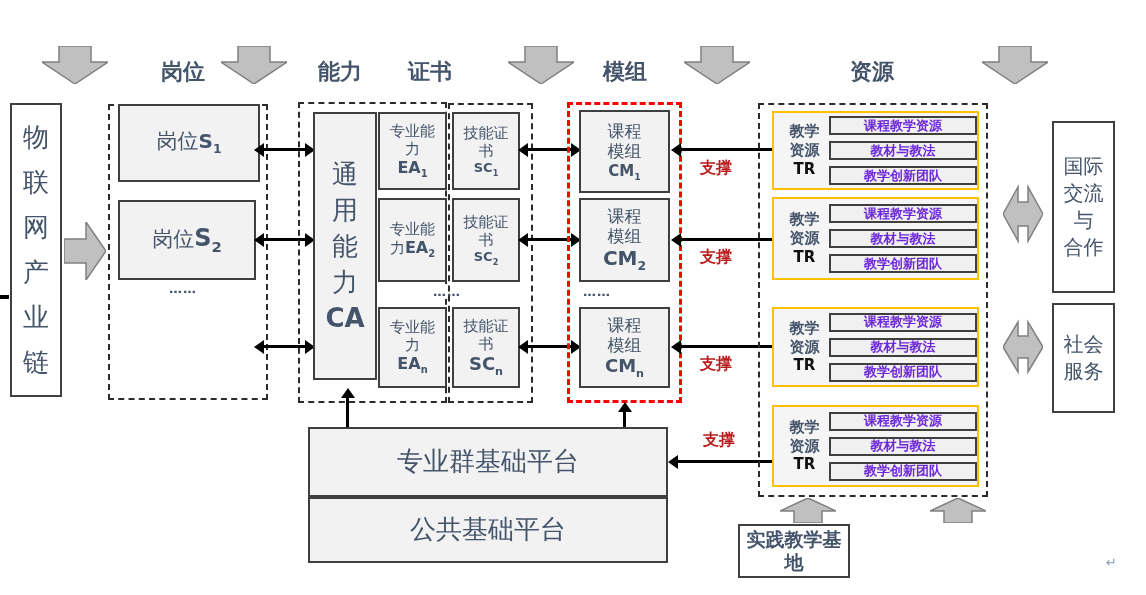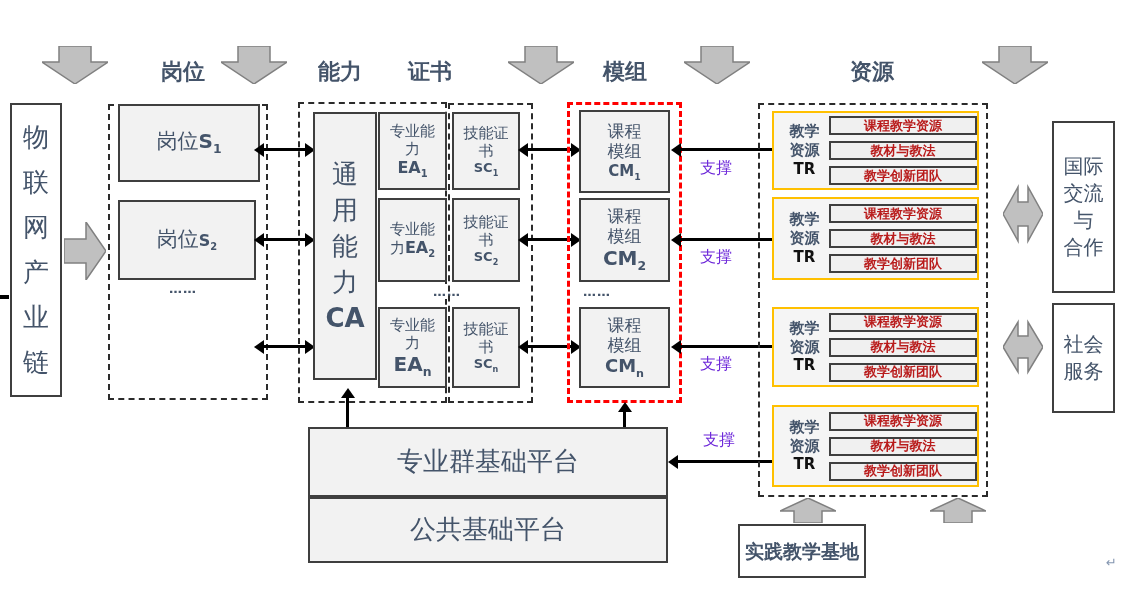--- a/index.html
+++ b/index.html
@@ -24,29 +24,29 @@
   .harrow .ln{position:absolute;left:7px;right:7px;top:5px;height:3px;background:#000}
   .harrow.single .ln{right:0}
   .harrow .al{position:absolute;left:0;top:0;width:0;height:0;border-top:7px solid transparent;
               border-bottom:7px solid transparent;border-right:10px solid #000}
   .harrow .ar{position:absolute;right:0;top:0;width:0;height:0;border-top:7px solid transparent;
               border-bottom:7px solid transparent;border-left:10px solid #000}
   .varrow{position:absolute;width:14px}
   .varrow .ln{position:absolute;top:7px;bottom:0;left:5px;width:3px;background:#000}
   .varrow .au{position:absolute;top:0;left:0;width:0;height:0;border-left:7px solid transparent;
               border-right:7px solid transparent;border-bottom:10px solid #000}
-  .support{position:absolute;font-weight:normal;font-size:16px;color:#6d28d9;white-space:nowrap}
+  .support{position:absolute;font-weight:bold;font-size:16px;color:#b91c1c;white-space:nowrap}
   .blockarrow{position:absolute}
   .code{font-family:"DejaVu Sans","Liberation Sans",sans-serif;font-weight:bold}
   sub{font-size:0.62em}
   .tr-label{width:46px;display:flex;flex-direction:column;align-items:center;justify-content:center;
             font-size:15px;font-weight:bold;line-height:1.25}
   .tr-items{display:flex;flex-direction:column;gap:6px;margin-left:4px}
   .tr-item{box-sizing:border-box;width:148px;height:19px;border:2px solid #3F3F3F;background:#F0F0F0;
-           display:flex;align-items:center;justify-content:center;font-size:13px;font-weight:bold;color:#b91c1c}
+           display:flex;align-items:center;justify-content:center;font-size:13px;font-weight:bold;color:#6d28d9}
   .tick{position:absolute;background:#000}
   .retmark{position:absolute;color:#8496B0;font-size:13px}
 </style>
 </head>
 <body>
 
 <div class="stage">
 
 
   <svg class="blockarrow" style="left:42px;top:46px" width="66" height="38">
@@ -84,21 +84,21 @@
 
   <svg class="blockarrow" style="left:64px;top:222px" width="42" height="58">
       <polygon points="0,17 22,17 22,0 42,29 22,58 22,41 0,41" fill="#C0C0C0" stroke="#808080" stroke-width="1.5"></polygon>
     </svg>
 
   <div class="dashedbox" style="left:108px;top:104px;width:160px;height:296px"></div>
   <div class="box serif" style="left:118px;top:104px;width:142px;height:78px;font-size:21px">
     <span><span>岗位</span><b class="code" style="font-size:20px"><span>S</span><sub>1</sub></b></span>
   </div>
   <div class="box serif" style="left:118px;top:200px;width:138px;height:80px;font-size:21px">
-    <span><span>岗位</span><b class="code" style="font-size:16px"><span>S</span><sub>2</sub></b></span>
+    <span><span>岗位</span><b class="code" style="font-size:24px"><span>S</span><sub>2</sub></b></span>
   </div>
   <div class="dots" style="left:183px;top:281px">……</div>
 
   <div class="harrow" style="left:254px;top:143px;width:61px">
       <div class="ln"></div>
       <div class="al"></div>
       <div class="ar"></div>
     </div>
   <div class="harrow" style="left:254px;top:233px;width:61px">
       <div class="ln"></div>
@@ -125,38 +125,38 @@
     <b class="code" style="font-size:16px"><span>EA</span><sub>1</sub></b>
   </div>
   <div class="box serif" style="left:378px;top:198px;width:69px;height:84px;font-size:15px">
     <span>专业能</span>
     <span><span>力</span><b class="code" style="font-size:16px"><span>EA</span><sub>2</sub></b></span>
   </div>
   <div class="dots" style="left:447px;top:284px;background:#fff;padding:0 2px">……</div>
   <div class="box serif" style="left:378px;top:307px;width:69px;height:81px;font-size:15px">
     <span>专业能</span>
     <span>力</span>
-    <b class="code" style="font-size:20px"><span>EA</span><sub>n</sub></b>
+    <b class="code" style="font-size:16px"><span>EA</span><sub>n</sub></b>
   </div>
 
   <div class="dashedbox" style="left:448px;top:103px;width:85px;height:300px"></div>
   <div class="box serif" style="left:452px;top:112px;width:68px;height:78px;font-size:15px">
     <span>技能证</span>
     <span>书</span>
     <b class="code" style="font-size:13px"><span>SC</span><sub>1</sub></b>
   </div>
   <div class="box serif" style="left:452px;top:198px;width:68px;height:84px;font-size:15px">
     <span>技能证</span>
     <span>书</span>
     <b class="code" style="font-size:13px"><span>SC</span><sub>2</sub></b>
   </div>
   <div class="box serif" style="left:452px;top:307px;width:68px;height:81px;font-size:15px">
     <span>技能证</span>
     <span>书</span>
-    <b class="code" style="font-size:13px"><span>SC</span><sub>n</sub></b>
+    <b class="code" style="font-size:18px"><span>SC</span><sub>n</sub></b>
   </div>
 
   <div class="harrow" style="left:518px;top:143px;width:63px">
       <div class="ln"></div>
       <div class="al"></div>
       <div class="ar"></div>
     </div>
   <div class="harrow" style="left:518px;top:233px;width:63px">
       <div class="ln"></div>
       <div class="al"></div>
@@ -295,19 +295,19 @@
     <span>公共基础平台</span>
   </div>
 
   <svg class="blockarrow" style="left:780px;top:498px" width="56" height="25">
       <polygon points="28,0 56,13 42,13 42,25 14,25 14,13 0,13" fill="#C0C0C0" stroke="#808080" stroke-width="1.5"></polygon>
     </svg>
   <svg class="blockarrow" style="left:930px;top:498px" width="56" height="25">
       <polygon points="28,0 56,13 42,13 42,25 14,25 14,13 0,13" fill="#C0C0C0" stroke="#808080" stroke-width="1.5"></polygon>
     </svg>
 
-  <div class="box white serif" style="left:738px;top:524px;width:128px;height:54px;font-size:19px;font-weight:bold">
+  <div class="box white serif" style="left:738px;top:524px;width:112px;height:54px;font-size:19px;font-weight:bold">
     <span>实践教学基地</span>
   </div>
 
   <div class="retmark" style="left:1106px;top:555px">↵</div>
 
 </div>
 
 </body></html>

